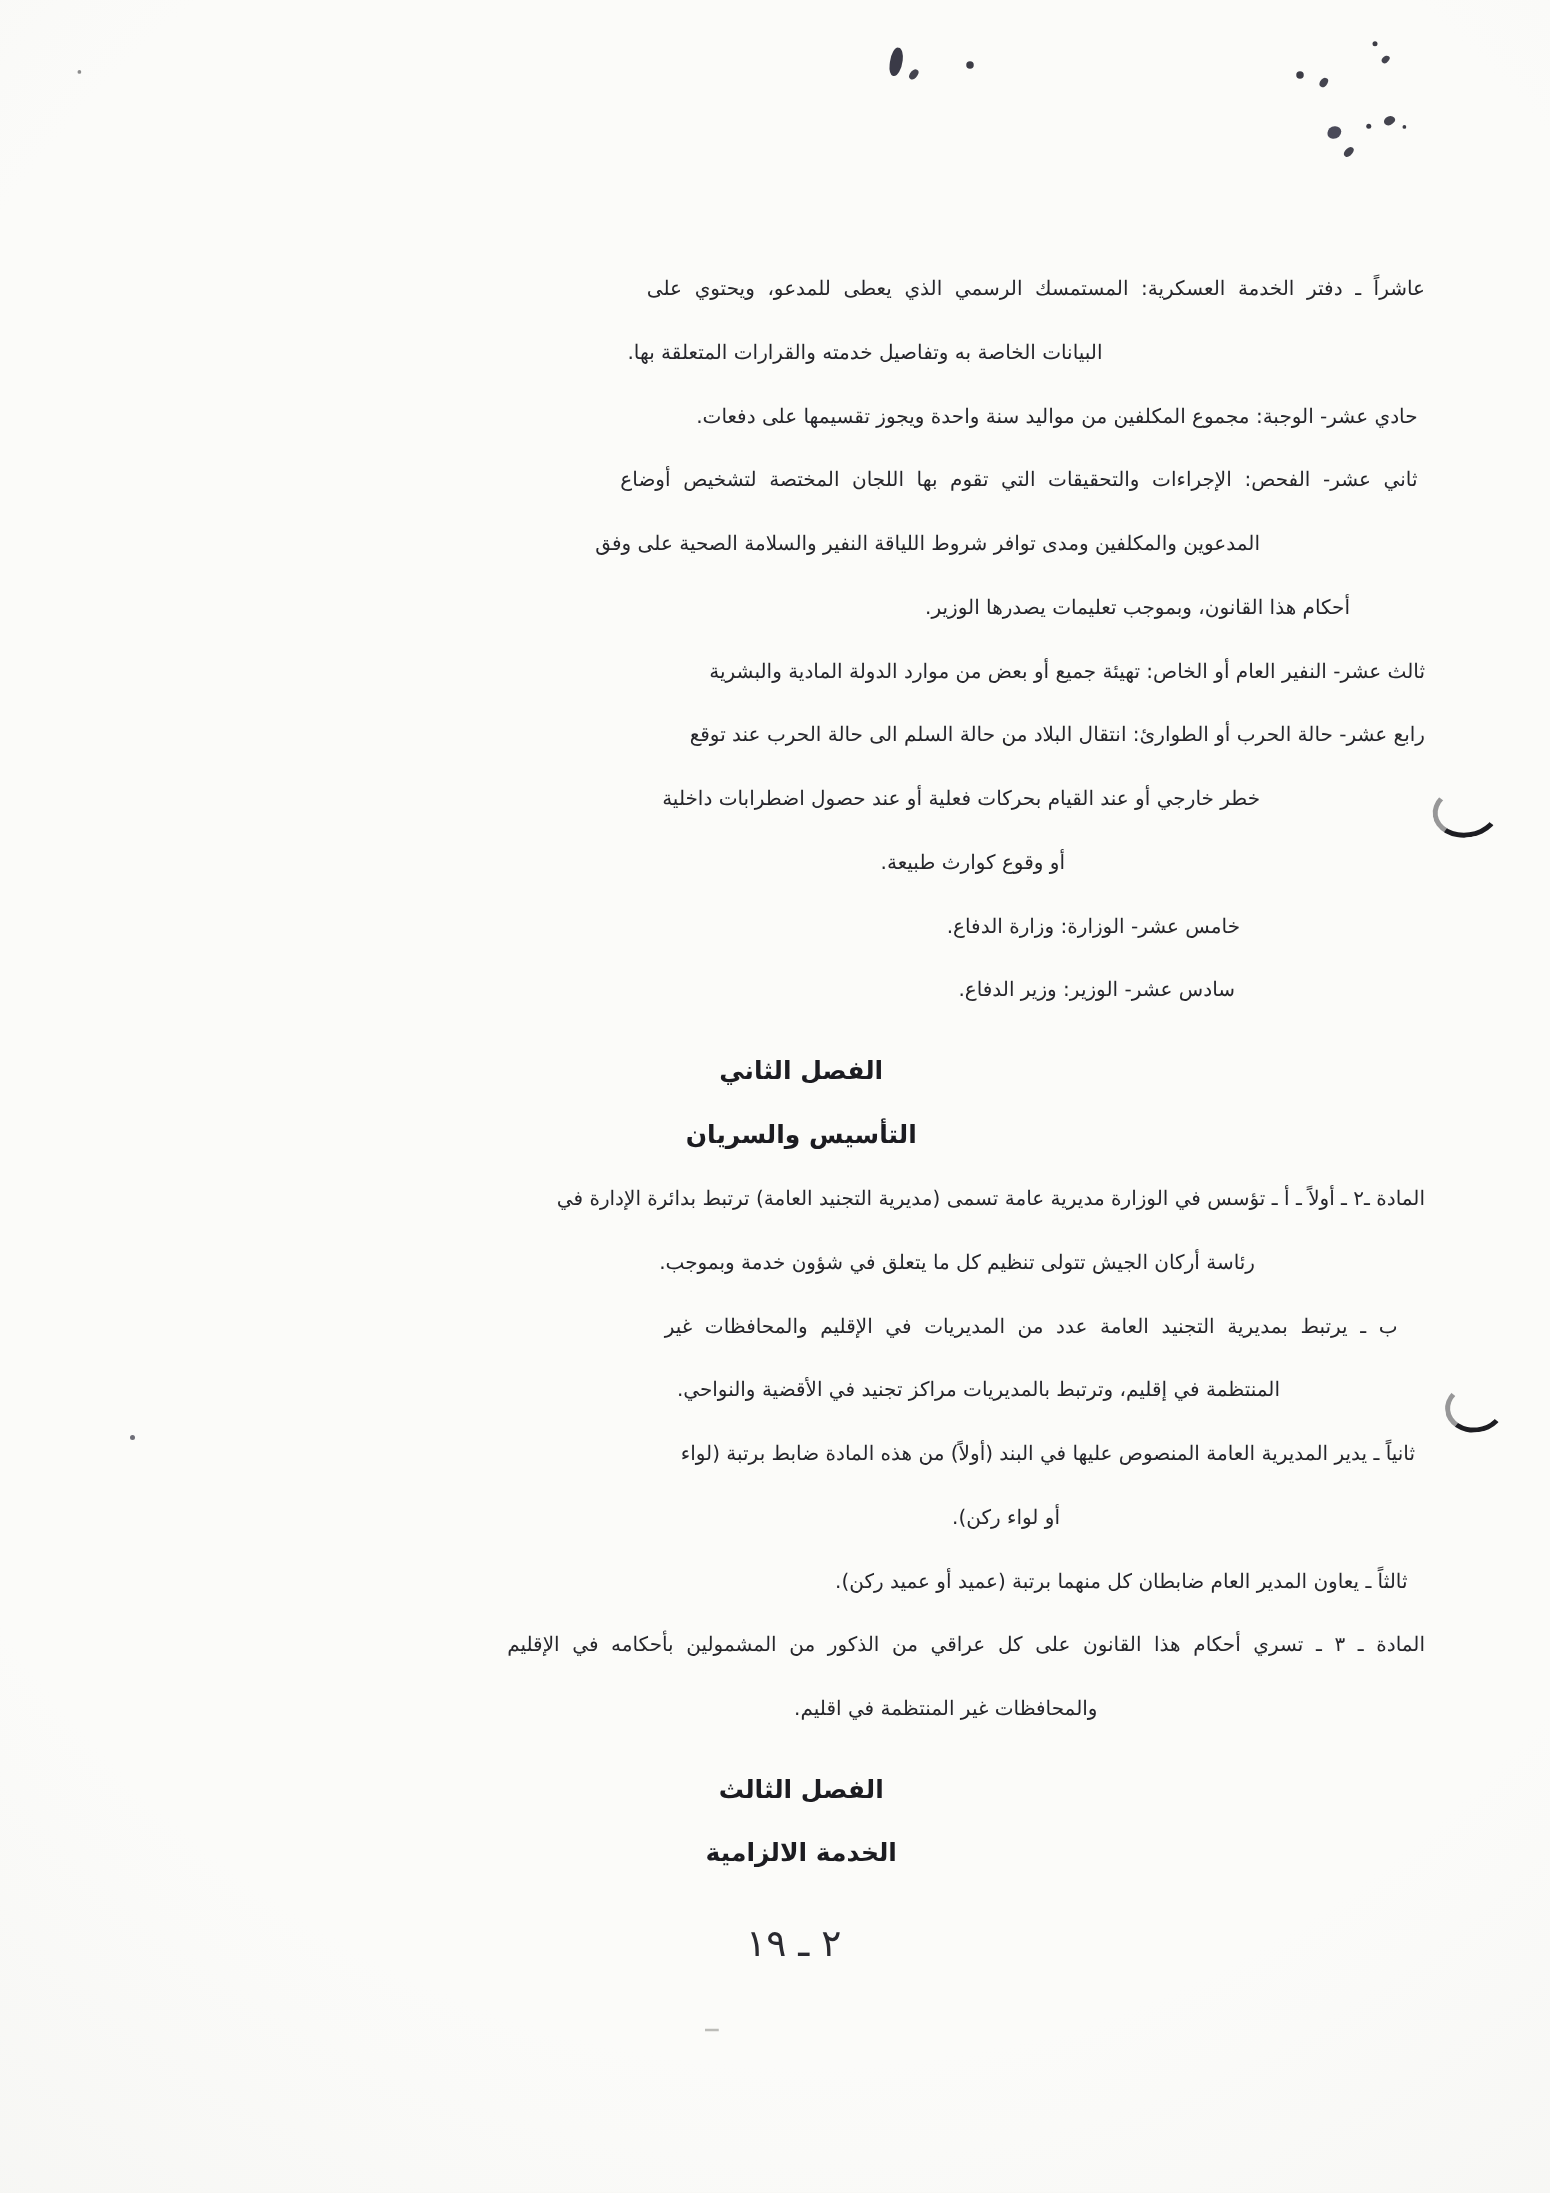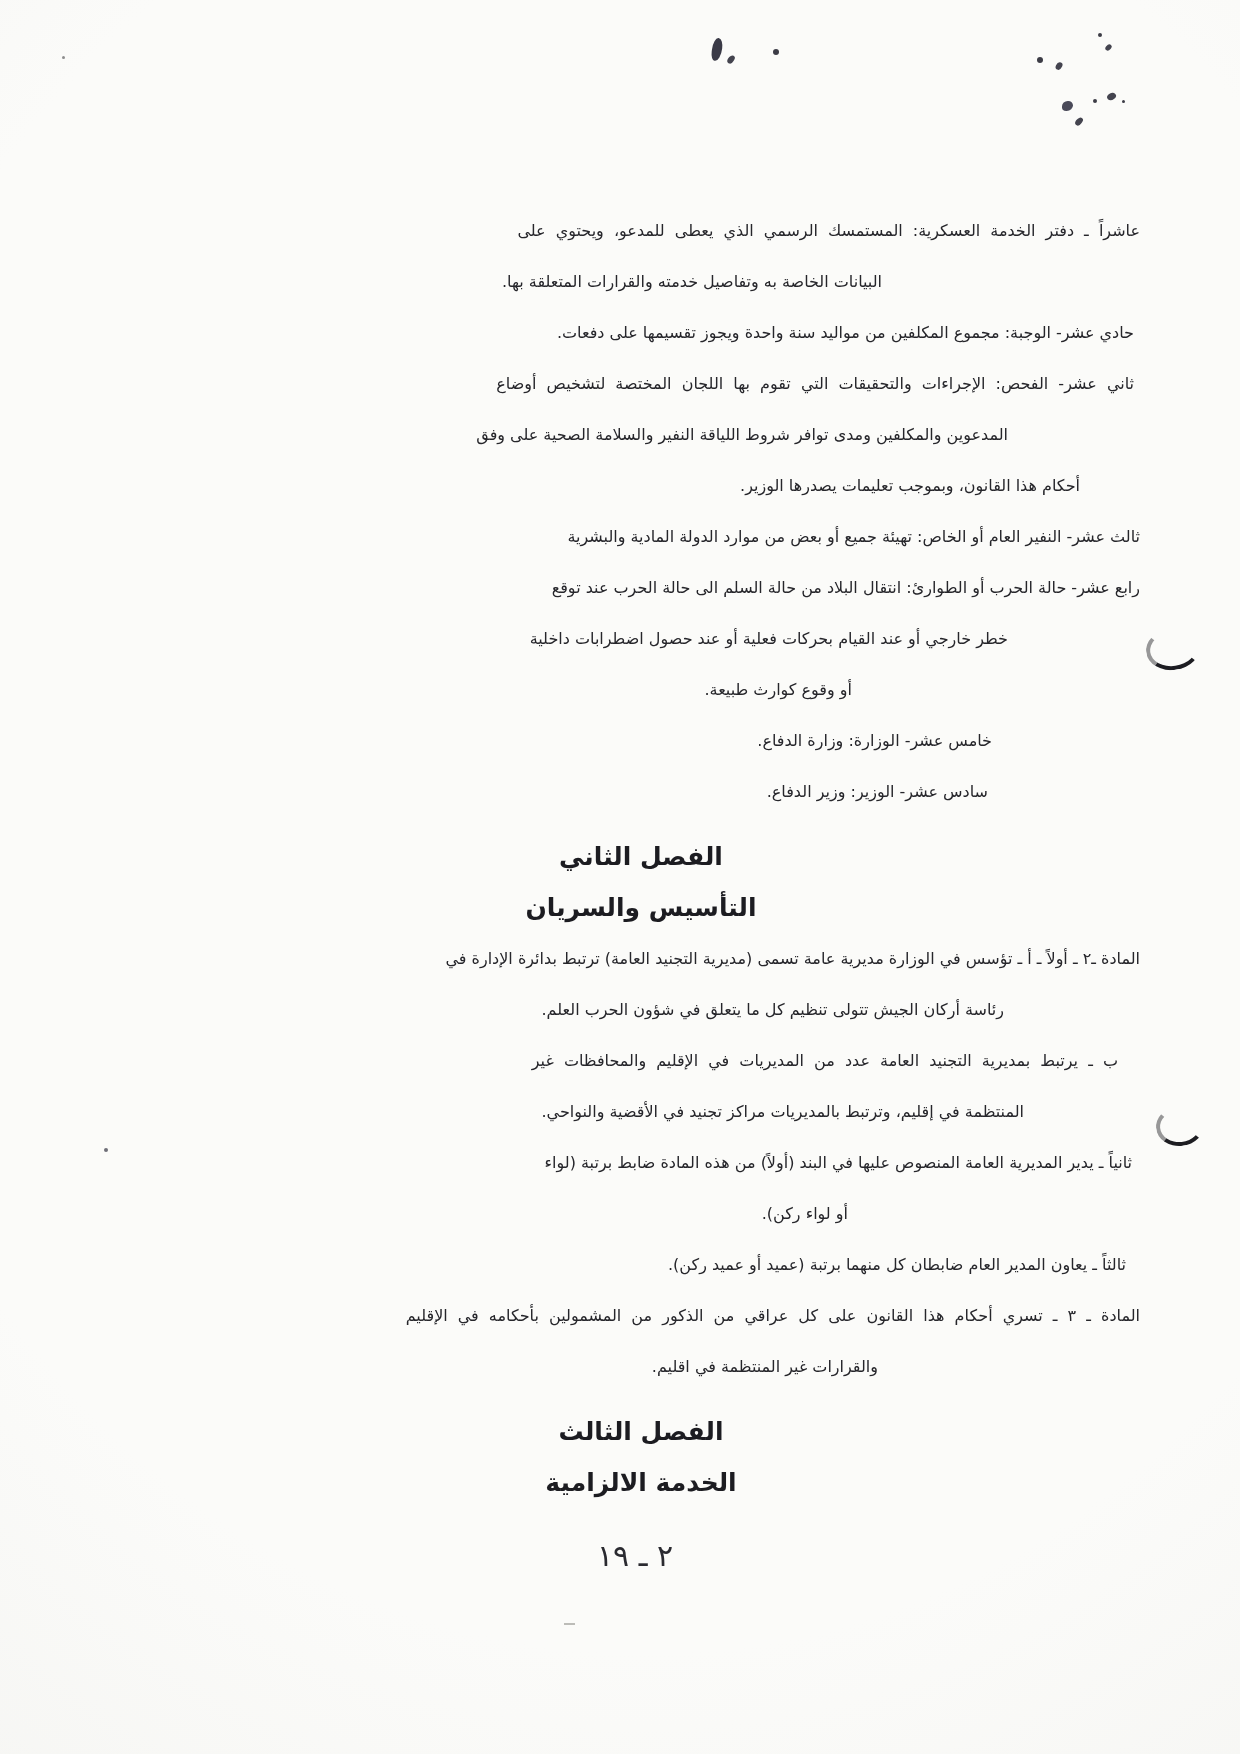--- a/index.html
+++ b/index.html
@@ -14,21 +14,21 @@
   }
   .doc{
     position:absolute;top:0;right:0;left:0;
     padding:205px 100px 0 90px;
     direction:rtl;
   }
   .t{color:#26262b;text-align:right;white-space:nowrap;}
   .line{font-size:16px;line-height:51px;height:51px;}
   .spread{word-spacing:5px;}
   .heading{
-    font-size:25px;font-weight:bold;color:#1c1c21;
+    font-size:20px;font-weight:bold;color:#1c1c21;
     line-height:51px;height:51px;text-align:center;
     transform:translateX(26px);white-space:nowrap;
   }
   .pagenum{
     font-size:30px;line-height:40px;height:40px;text-align:center;
     transform:translateX(20px);letter-spacing:2px;color:#2a2a30;
   }
   
   .mark{position:absolute;}
   .speck{border-radius:50%;background:#3c3c46;}
@@ -55,28 +55,28 @@
       <div class="t line" style="margin-right: 60px;">أحكام هذا القانون، وبموجب تعليمات يصدرها الوزير.</div>
       <div class="t line">ثالث عشر- النفير العام أو الخاص: تهيئة جميع أو بعض من موارد الدولة المادية والبشرية</div>
       <div class="t line">رابع عشر- حالة الحرب أو الطوارئ: انتقال البلاد من حالة السلم الى حالة الحرب عند توقع</div>
       <div class="t line" style="margin-right: 132px;">خطر خارجي أو عند القيام بحركات فعلية أو عند حصول اضطرابات داخلية</div>
       <div class="t line" style="margin-right: 288px;">أو وقوع كوارث طبيعة.</div>
       <div class="t line" style="margin-right: 148px;">خامس عشر- الوزارة: وزارة الدفاع.</div>
       <div class="t line" style="margin-right: 152px;">سادس عشر- الوزير: وزير الدفاع.</div>
       <div class="t heading" style="margin-top: 14px;">الفصل الثاني</div>
       <div class="t heading">التأسيس والسريان</div>
       <div class="t line">المادة ـ٢ ـ أولاً ـ أ ـ تؤسس في الوزارة مديرية عامة تسمى (مديرية التجنيد العامة) ترتبط بدائرة الإدارة في</div>
-      <div class="t line" style="margin-right: 136px;">رئاسة أركان الجيش تتولى تنظيم كل ما يتعلق في شؤون الحرب العلم.</div>
+      <div class="t line" style="margin-right: 136px;">رئاسة أركان الجيش تتولى تنظيم كل ما يتعلق في شؤون خدمة وبموجب.</div>
       <div class="t line spread" style="margin-right: 22px;">ب ـ يرتبط بمديرية التجنيد العامة عدد من المديريات في الإقليم والمحافظات غير</div>
       <div class="t line" style="margin-right: 116px;">المنتظمة في إقليم، وترتبط بالمديريات مراكز تجنيد في الأقضية والنواحي.</div>
       <div class="t line" style="margin-right: 8px;">ثانياً ـ يدير المديرية العامة المنصوص عليها في البند (أولاً) من هذه المادة ضابط برتبة (لواء</div>
       <div class="t line" style="margin-right: 292px;">أو لواء ركن).</div>
       <div class="t line" style="margin-right: 14px;">ثالثاً ـ يعاون المدير العام ضابطان كل منهما برتبة (عميد أو عميد ركن).</div>
       <div class="t line spread">المادة ـ ٣ ـ تسري أحكام هذا القانون على كل عراقي من الذكور من المشمولين بأحكامه في الإقليم</div>
-      <div class="t line" style="margin-right: 262px;">والقرارات غير المنتظمة في اقليم.</div>
+      <div class="t line" style="margin-right: 262px;">والمحافظات غير المنتظمة في اقليم.</div>
       <div class="t heading" style="margin-top: 14px;">الفصل الثالث</div>
       <div class="t heading">الخدمة الالزامية</div>
       <div class="t pagenum" style="margin-top: 28px;">٢ ـ ١٩</div>
     </div>
 
   <div class="mark blob" style="left:712px;top:38px;width:10px;height:23px;transform:rotate(7deg);"></div>
   <div class="mark comma" style="left:728px;top:55px;width:6px;height:9px;transform:rotate(30deg);"></div>
   <div class="mark speck" style="left:773px;top:49px;width:6px;height:6px;"></div>
   <div class="mark speck" style="left:62px;top:56px;width:3px;height:3px;background:#8d8d8d;"></div>
 

